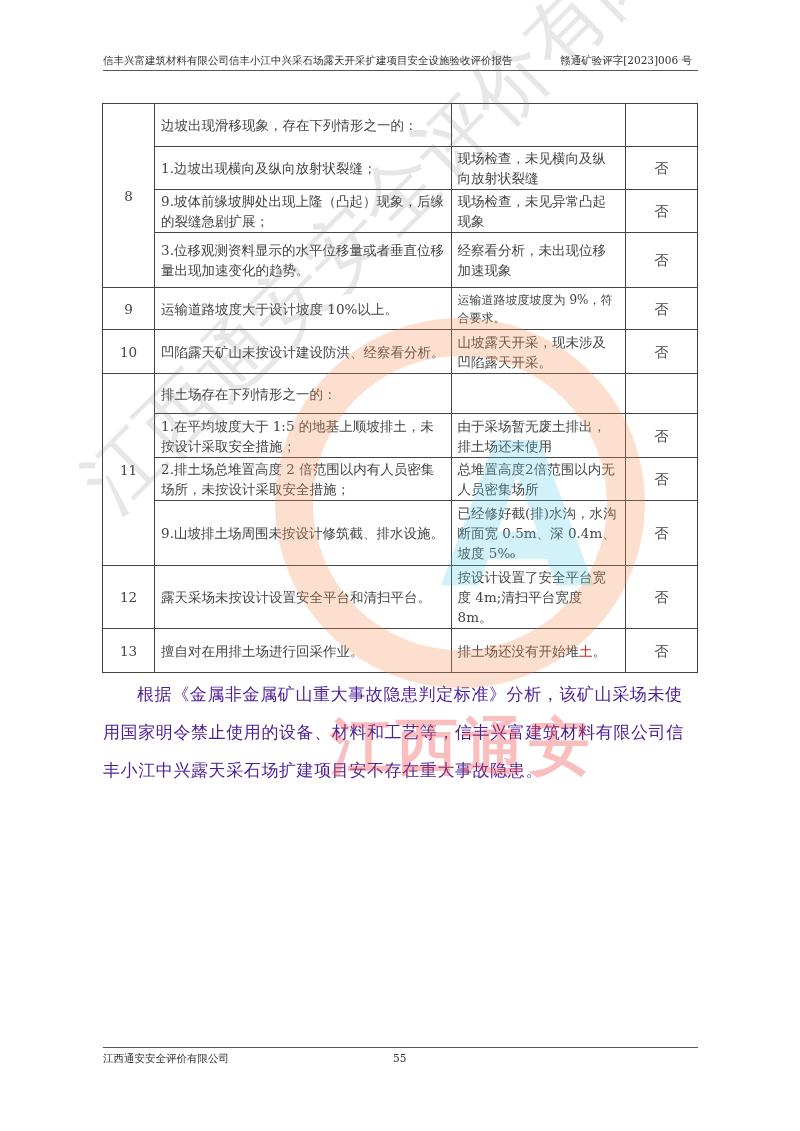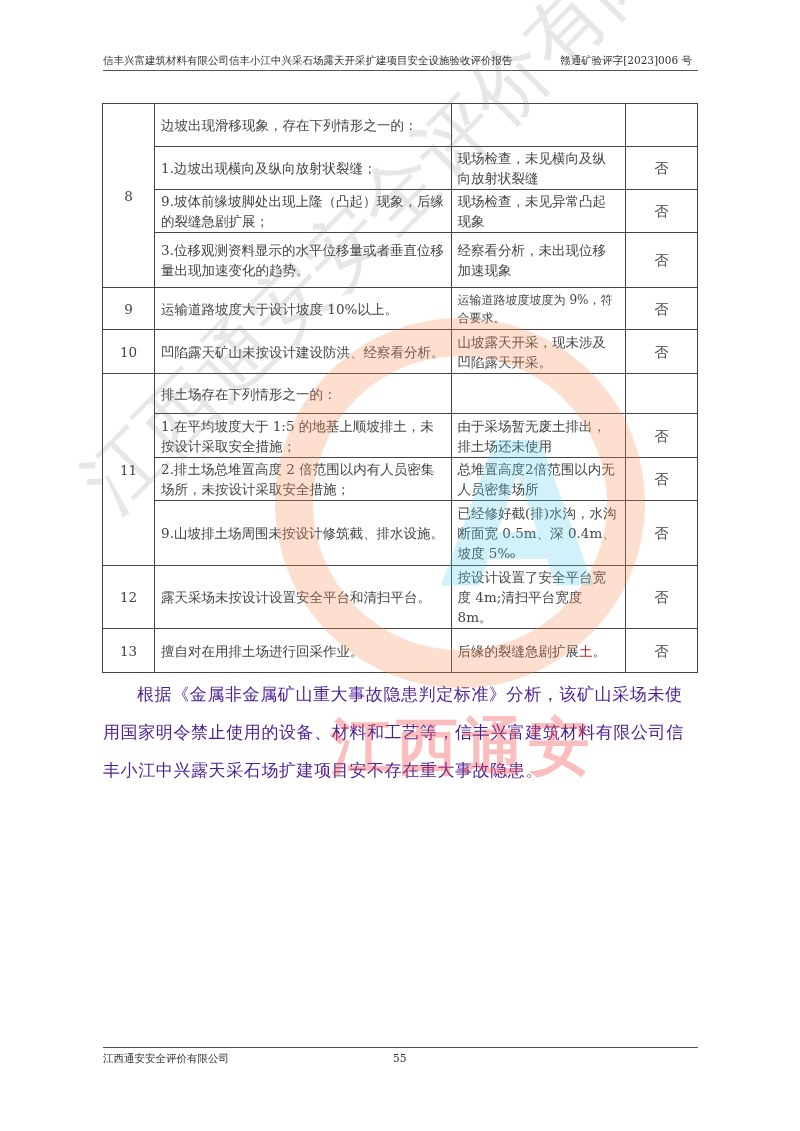--- a/index.html
+++ b/index.html
@@ -97,21 +97,21 @@
   </tr>
   <tr style="height:61px">
     <td class="no">12</td>
     <td class="item">露天采场未按设计设置安全平台和清扫平台。</td>
     <td class="check">按设计设置了安全平台宽度 4m;清扫平台宽度 8m。</td>
     <td class="res">否</td>
   </tr>
   <tr style="height:44px">
     <td class="no">13</td>
     <td class="item">擅自对在用排土场进行回采作业。</td>
-    <td class="check"><span>后缘的裂缝急剧扩展</span><span class="red">土</span><span>。</span></td>
+    <td class="check"><span>排土场还没有开始堆</span><span class="red">土</span><span>。</span></td>
     <td class="res">否</td>
   </tr>
 </tbody>
   </table>
 
 <div class="para">
   <p>根据《金属非金属矿山重大事故隐患判定标准》分析，该矿山采场未使用国家明令禁止使用的设备、材料和工艺等，信丰兴富建筑材料有限公司信丰小江中兴露天采石场扩建项目安不存在重大事故隐患。</p>
 </div>
 
 <div class="wm wm-circle"></div>

